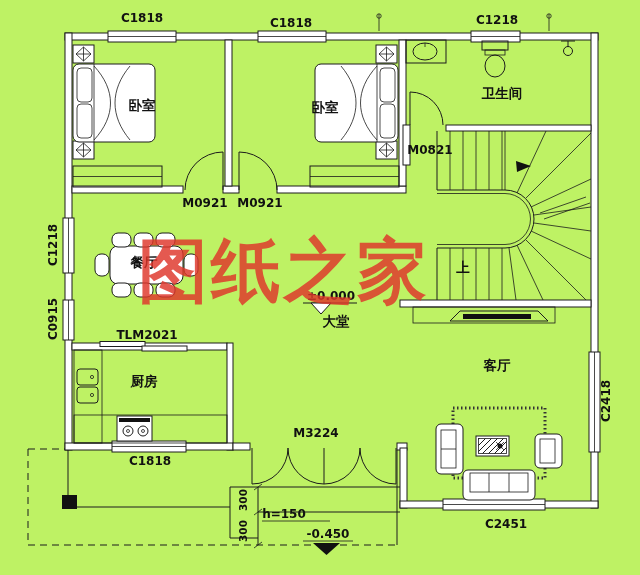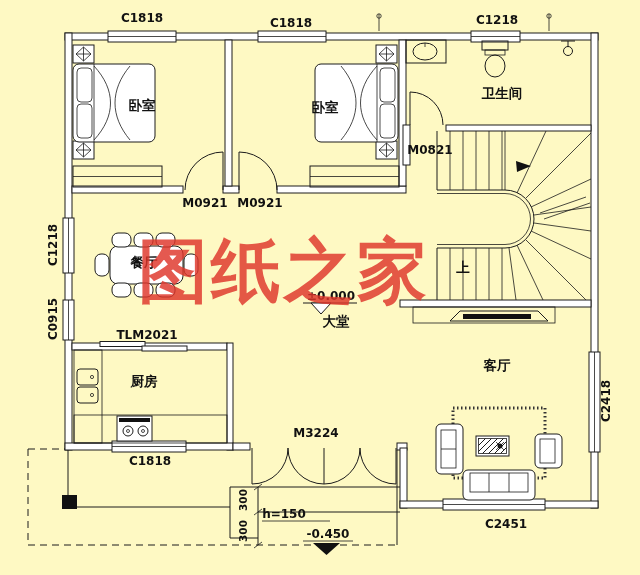--- a/index.html
+++ b/index.html
@@ -1,16 +1,16 @@
 <!DOCTYPE html>
 <html><head>
 <meta charset="utf-8">
 <style>
   html,body{margin:0;padding:0;background:#ffffff;}
-  #stage{position:relative;width:640px;height:575px;background:#fef9c3;overflow:hidden;
+  #stage{position:relative;width:640px;height:575px;background:#bef264;overflow:hidden;
          font-family:"DejaVu Sans", sans-serif;}
   svg{position:absolute;left:0;top:0;}
   .w{fill:#ffffff;stroke:#1c1c1c;stroke-width:1;}
   .ln{fill:none;stroke:#1c1c1c;stroke-width:1;}
   .lnt{fill:none;stroke:#1c1c1c;stroke-width:0.8;}
   .dash{fill:none;stroke:#1c1c1c;stroke-width:1;stroke-dasharray:7 5;}
   .blk{fill:#111111;stroke:none;}
   .lbl{font-family:"DejaVu Sans", sans-serif;font-size:12px;font-weight:bold;fill:#111;}
   .lblcn{font-family:"DejaVu Sans", sans-serif;font-size:13.5px;font-weight:bold;fill:#111;}
   .lblsm{font-family:"DejaVu Sans", sans-serif;font-size:10.5px;font-weight:bold;fill:#111;}

